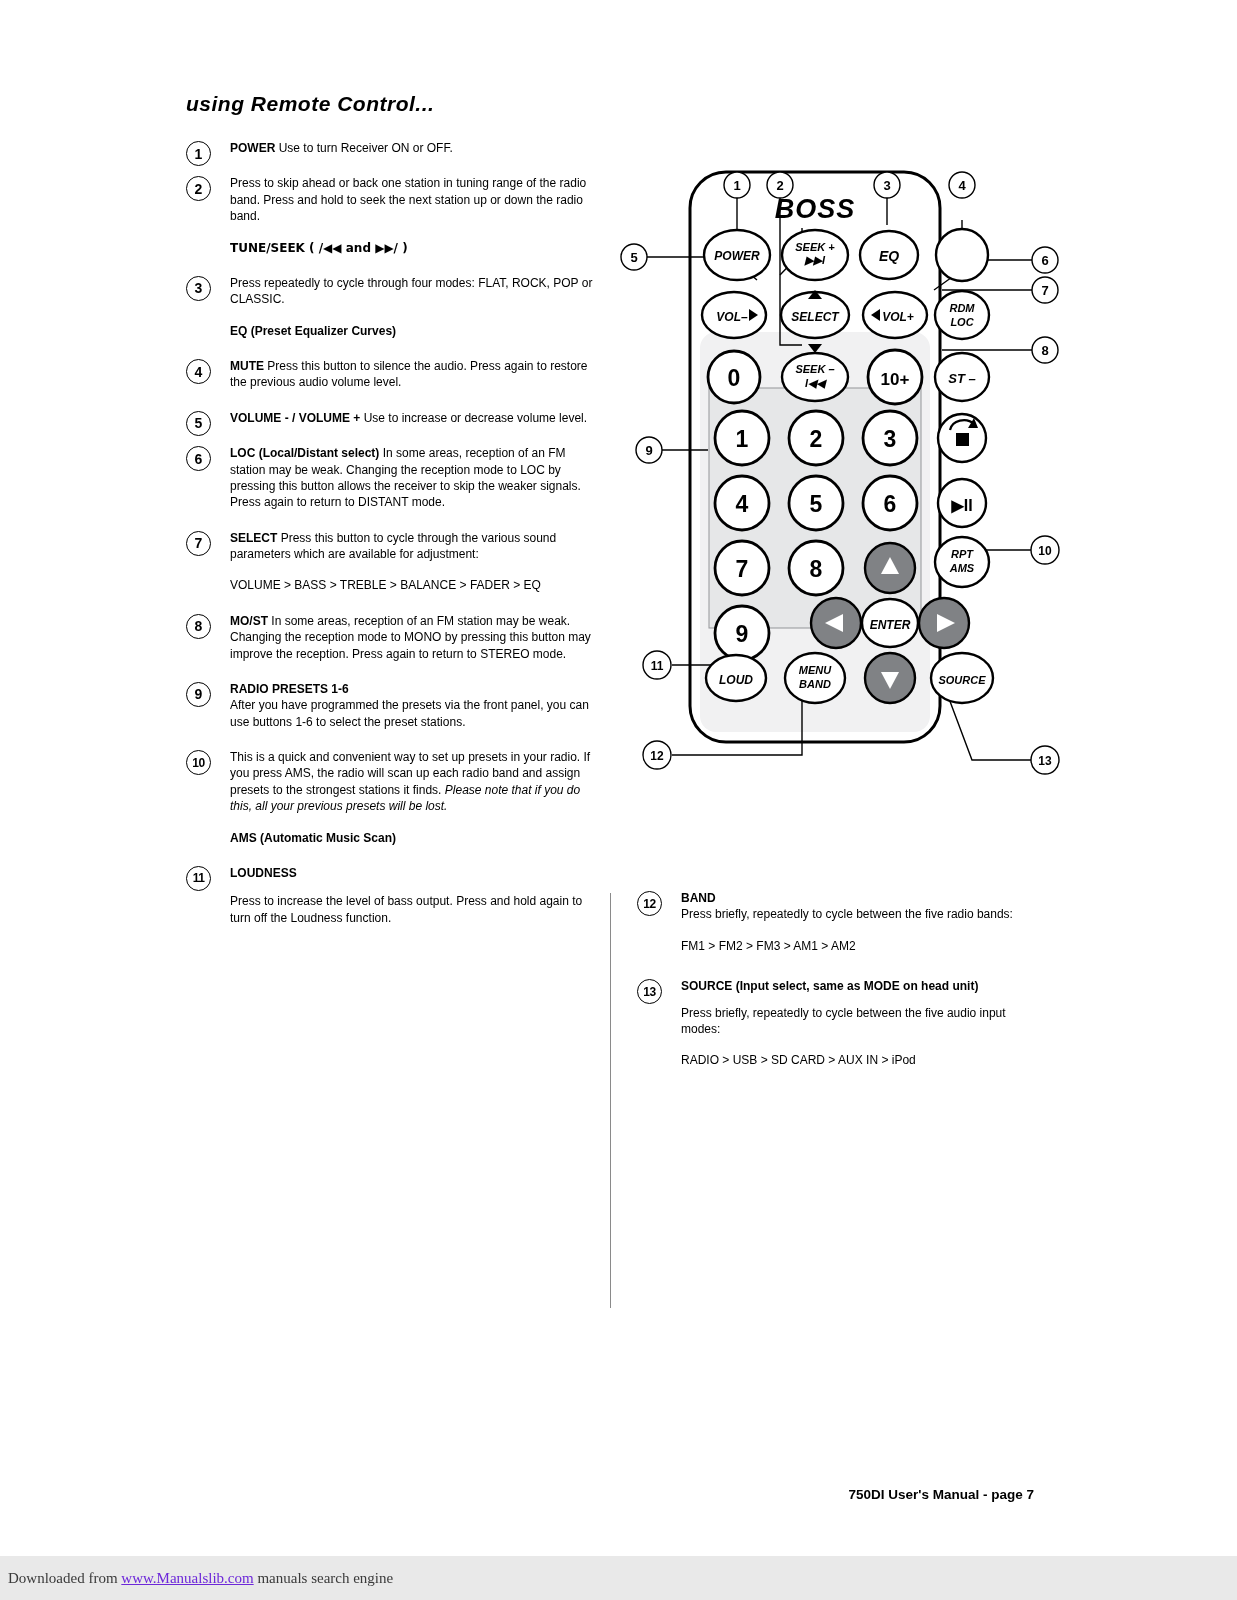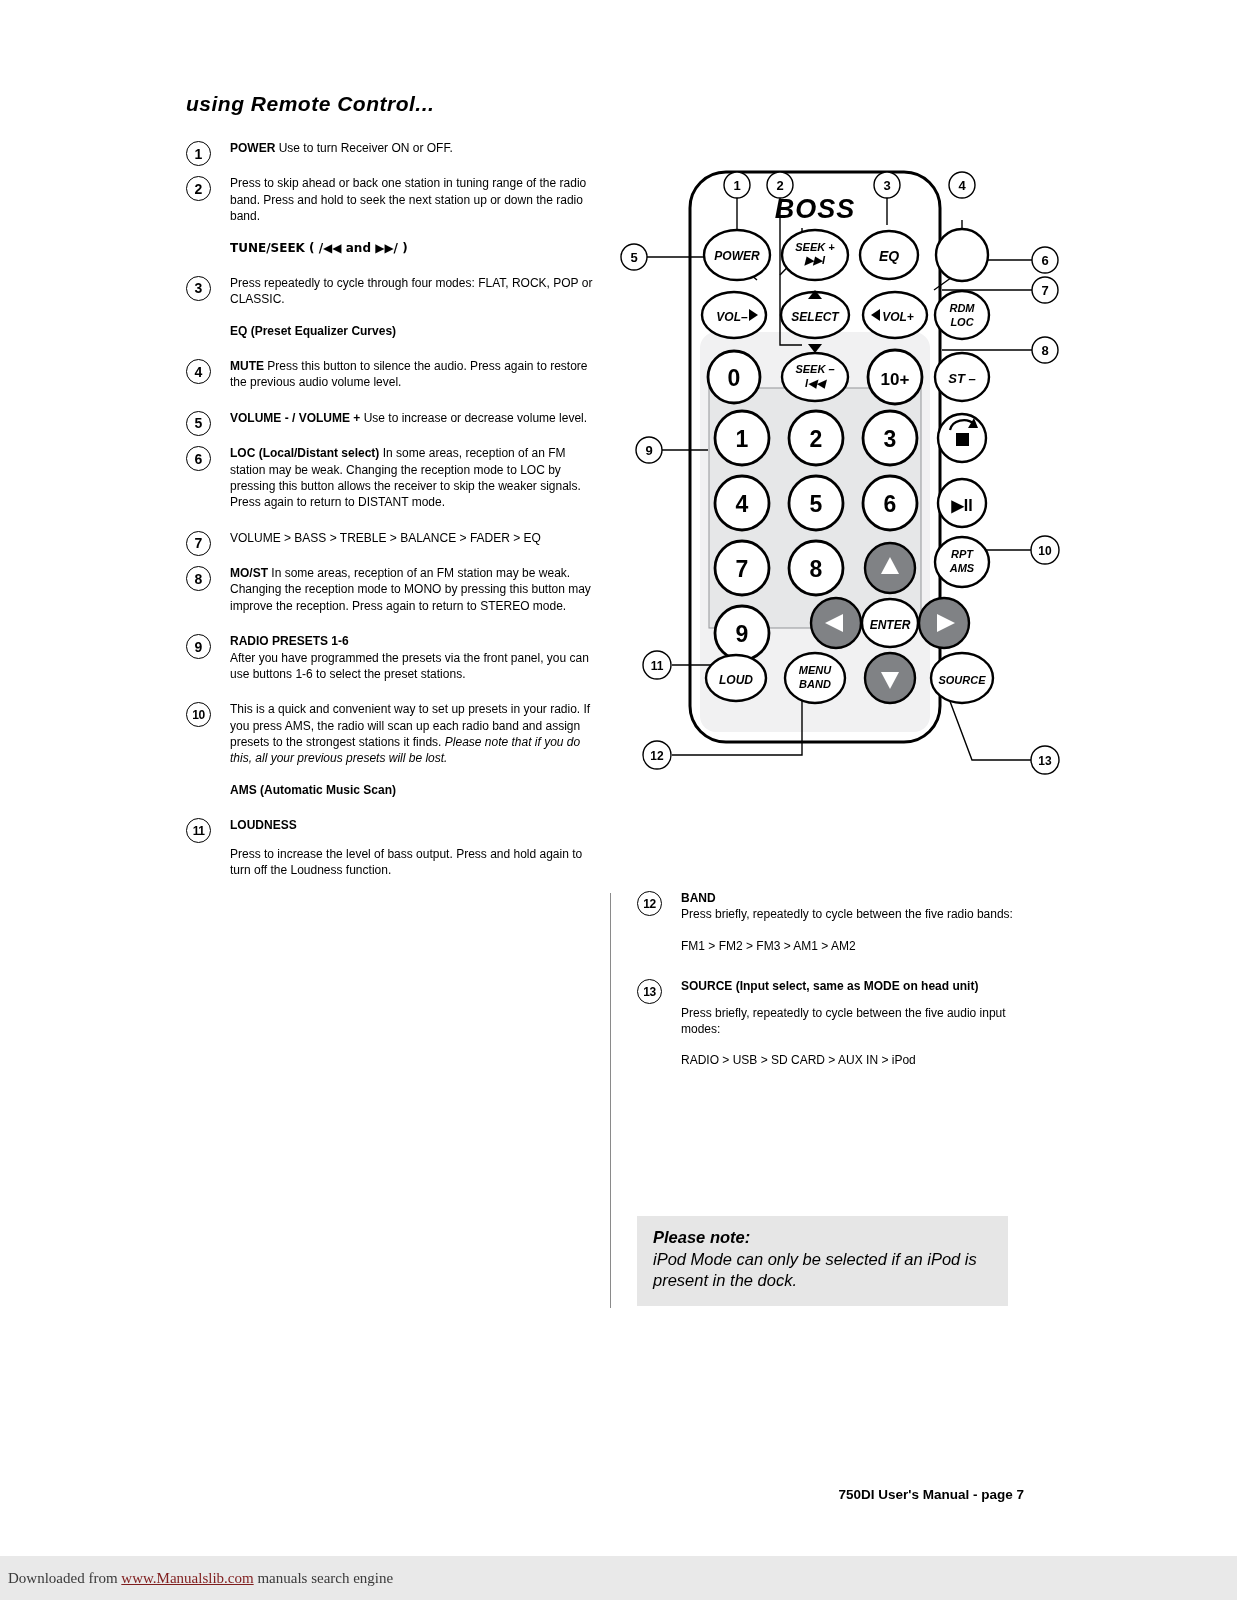--- a/index.html
+++ b/index.html
@@ -56,33 +56,33 @@
   .note-box {
     position:absolute; left:637px; top:1216px; width:371px;
     background:#e6e6e6;
     padding:12px 16px 14px 16px;
   }
   .note-box .nt { font-size:16.5px; font-style:italic; font-weight:bold; margin:0 0 2px 0;}
   .note-box .nb { font-size:16.5px; font-style:italic; margin:0; line-height:1.3;}
 
   
   .footer-right {
-    position:absolute; right:213px; bottom:98px;
+    position:absolute; right:203px; bottom:98px;
     font-size:13.5px; font-weight:bold;
   }
   .footer-bar {
     position:absolute; left:0; bottom:0; width:100%; height:44px;
     background:#e9e9e9;
     display:flex; align-items:center;
   }
   .footer-bar .ftxt {
     font-family:"Liberation Serif", serif;
     font-size:15px; color:#3a3a3a; padding-left:8px;
   }
-  .footer-bar .flink { color:#7f1d1d; text-decoration:underline; }
+  .footer-bar .flink { color:#6d28d9; text-decoration:underline; }
 
   
   .remote-wrap { position:absolute; left:612px; top:100px; width:470px; height:700px; }
   .remote-wrap svg { display:block; }
 </style>
 </head>
 <body>
 
 <div class="page">
 
@@ -117,20 +117,21 @@
       <p><b>VOLUME - / VOLUME +</b><span>  Use to increase or decrease volume level.</span></p>
     </div>
 
     <div class="entry">
       <span class="num">6</span>
       <p><b>LOC (Local/Distant select)</b><span>  In some areas, reception of an FM station may be weak. Changing the reception mode to LOC by pressing this button allows the receiver to skip the weaker signals. Press again to return to DISTANT mode.</span></p>
     </div>
 
     <div class="entry">
       <span class="num">7</span>
+      <p><b>SELECT</b><span>  Press this button to cycle through the various sound parameters which are available for adjustment:</span></p>
       <p>VOLUME &gt; BASS &gt; TREBLE &gt; BALANCE &gt; FADER &gt; EQ</p>
     </div>
 
     <div class="entry">
       <span class="num">8</span>
       <p><b>MO/ST</b><span>  In some areas, reception of an FM station may be weak. Changing the reception mode to MONO by pressing this button may improve the reception. Press again to return to STEREO mode.</span></p>
     </div>
 
     <div class="entry">
       <span class="num">9</span>
@@ -165,24 +166,20 @@
 
     <div class="entry">
       <span class="num wide">13</span>
       <p><b>SOURCE (Input select, same as MODE on head unit)</b></p>
       <p style="margin-top:10px">Press briefly, repeatedly to cycle between the five audio input modes:</p>
       <p>RADIO &gt; USB &gt; SD CARD &gt; AUX IN &gt; iPod</p>
     </div>
 
   </div>
 
-  <div class="note-box">
-    <p class="nt">Please note:</p>
-    <p class="nb">iPod Mode can only be selected if an iPod is present in the dock.</p>
-  </div>
 
   <div class="footer-right">750DI User's Manual - page 7</div>
 
   <div class="footer-bar">
     <div class="ftxt">
       <span>Downloaded from </span><a class="flink" href="#">www.Manualslib.com</a><span> manuals search engine</span>
     </div>
   </div>
 
   <div class="remote-wrap">

